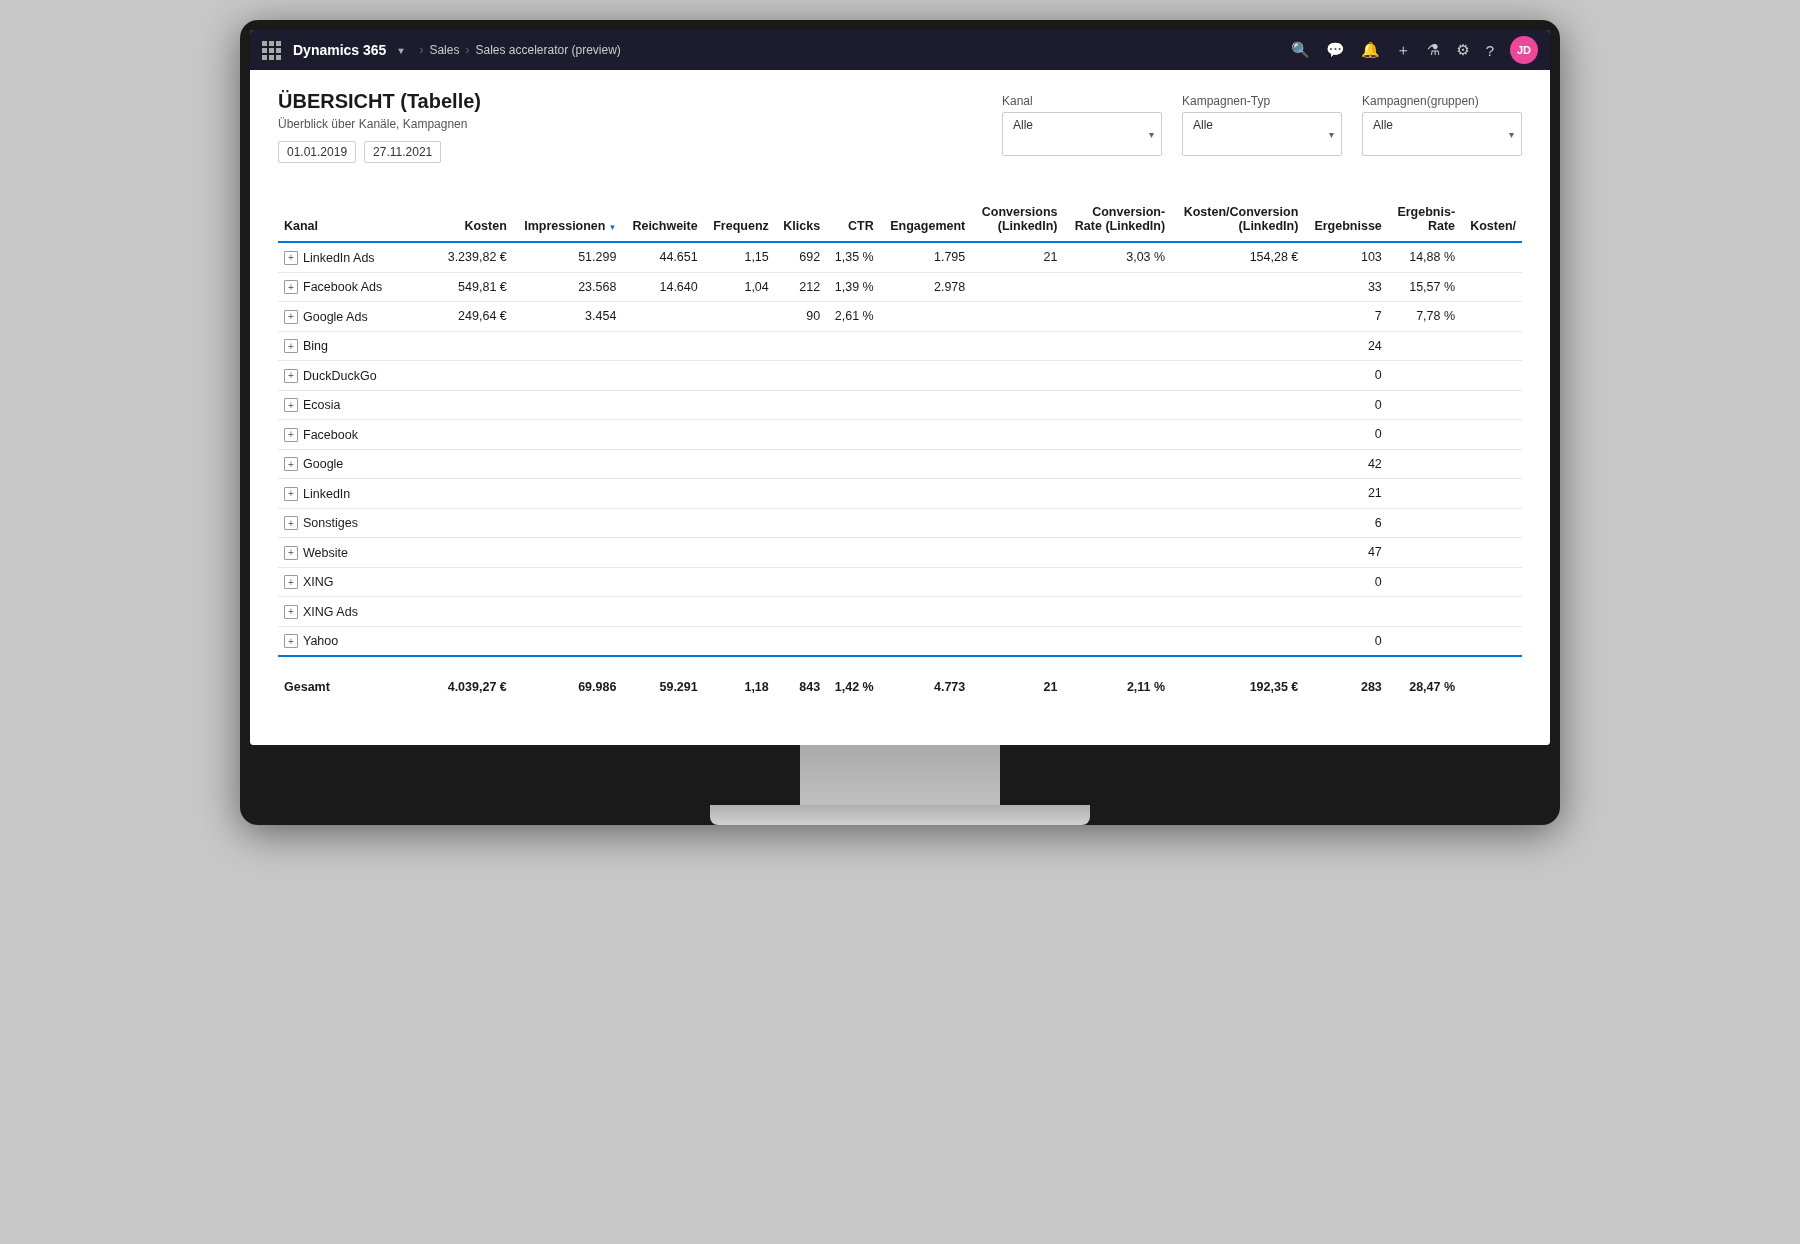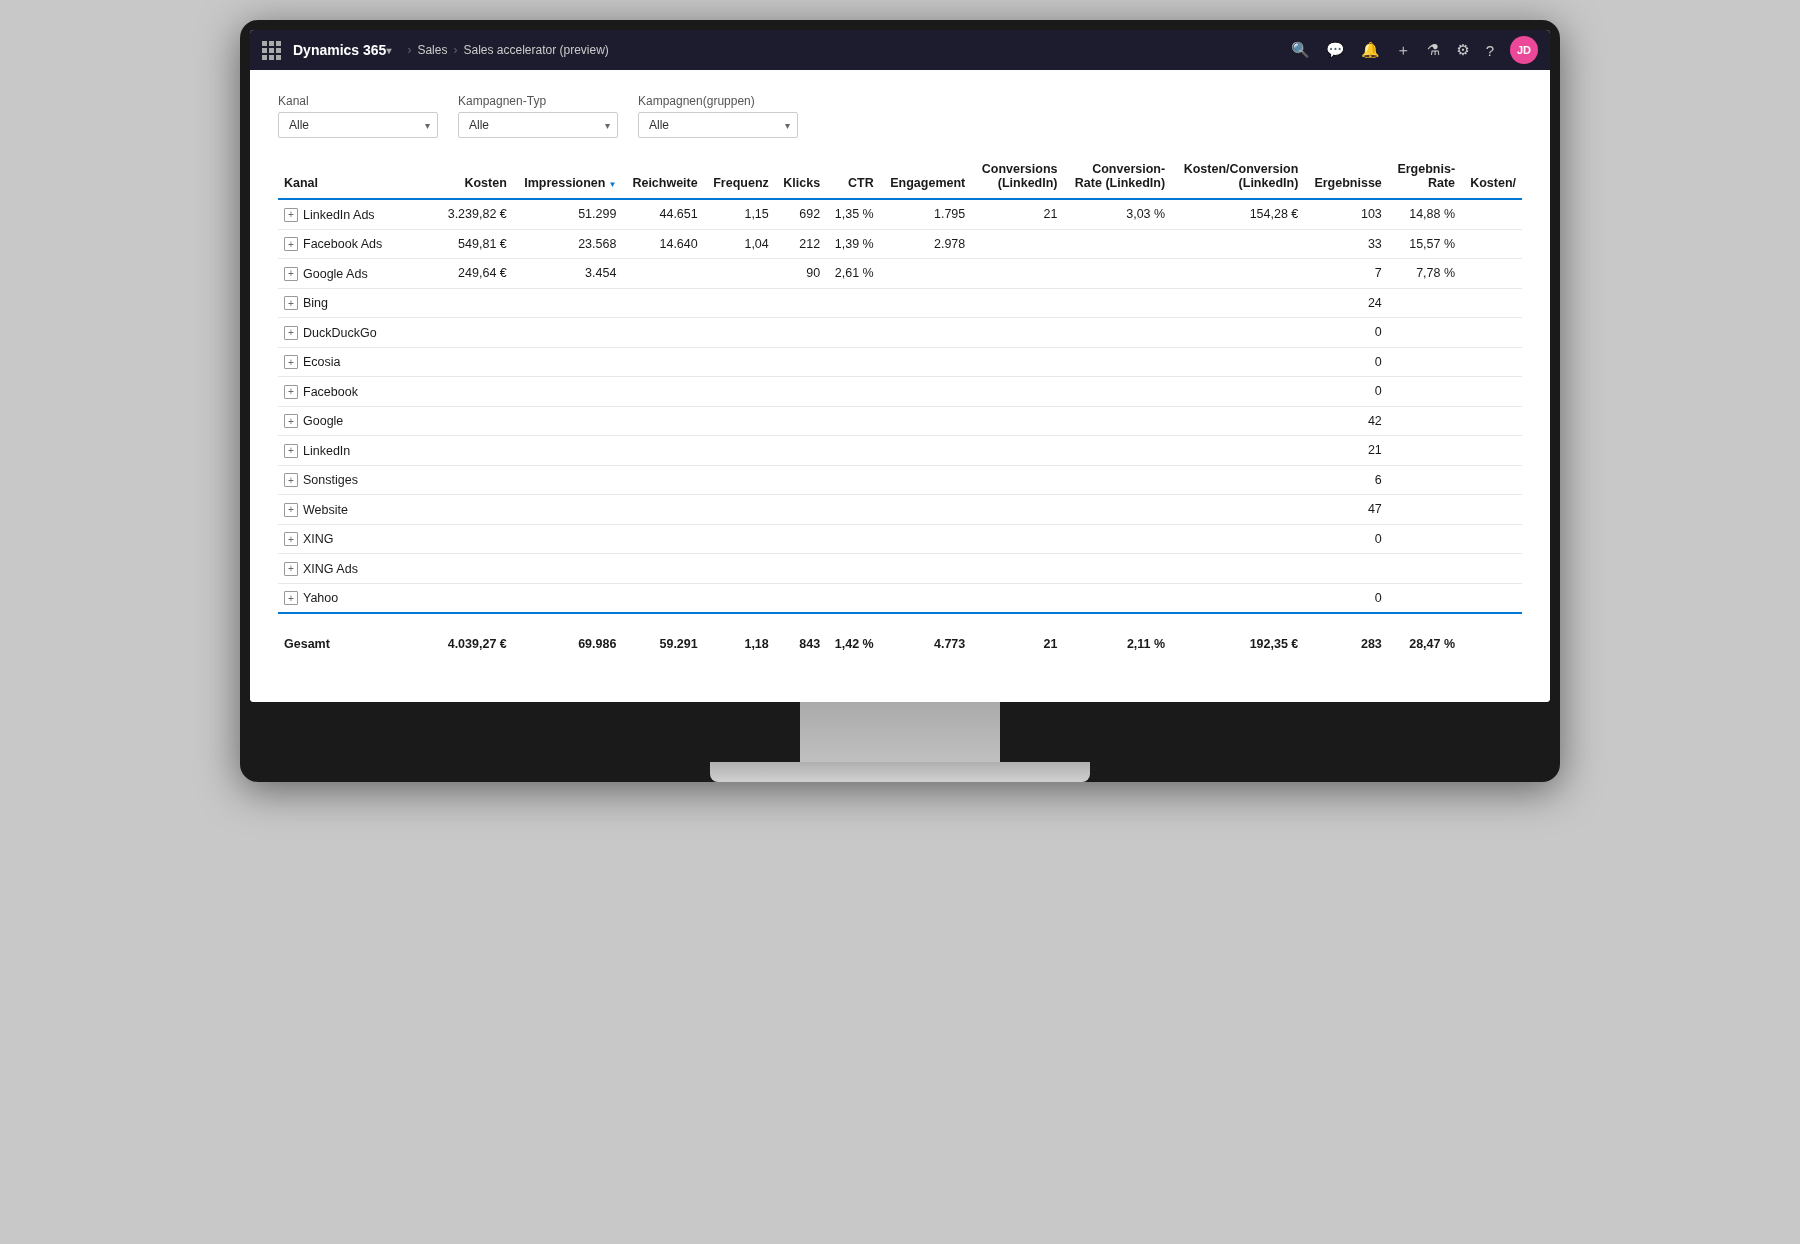--- a/index.html
+++ b/index.html
@@ -48,21 +48,21 @@
       width: 5px; height: 5px;
       background: #aaa;
       display: block;
     }
     .topbar-brand {
       color: #fff;
       font-size: 14px;
       font-weight: 600;
       display: flex;
       align-items: center;
-      gap: 0;
+      gap: 12px;
     }
     .topbar-brand .chevron {
       font-size: 10px;
       color: #aaa;
     }
     .topbar-breadcrumb {
       display: flex;
       align-items: center;
       gap: 6px;
       color: #ccc;
@@ -127,21 +127,21 @@
       flex-direction: column;
       gap: 4px;
     }
     .filter-label {
       font-size: 12px;
       color: #555;
     }
     .filter-select {
       border: 1px solid #ccc;
       border-radius: 2px;
-      padding: 5px 30px 5px 10px;
+      padding: 5px 30px 23px 10px;
       font-size: 12px;
       color: #333;
       background: #fff;
       width: 160px;
       appearance: none;
       position: relative;
       cursor: pointer;
     }
     .filter-select-wrapper {
       position: relative;
@@ -287,20 +287,28 @@
         <button class="icon-btn">⚙</button>
         <button class="icon-btn">?</button>
         <div class="topbar-avatar">JD</div>
       </div>
     </div>
 
     <div class="main-content">
 
       <div style="display:flex; align-items:flex-start; justify-content:space-between; margin-bottom: 16px;">
 
+        <div>
+          <div class="page-title">ÜBERSICHT (Tabelle)</div>
+          <div class="page-subtitle">Überblick über Kanäle, Kampagnen</div>
+          <div class="date-range">
+            <div class="date-box">01.01.2019</div>
+            <div class="date-box">27.11.2021</div>
+          </div>
+        </div>
 
         <div style="display:flex; gap: 20px; margin-top: 4px;">
 
           <div class="filter-group">
             <label class="filter-label">Kanal</label>
             <div class="filter-select-wrapper">
               <select class="filter-select">
                 <option>Alle</option>
               </select>
               <span class="chevron-down">▾</span>

